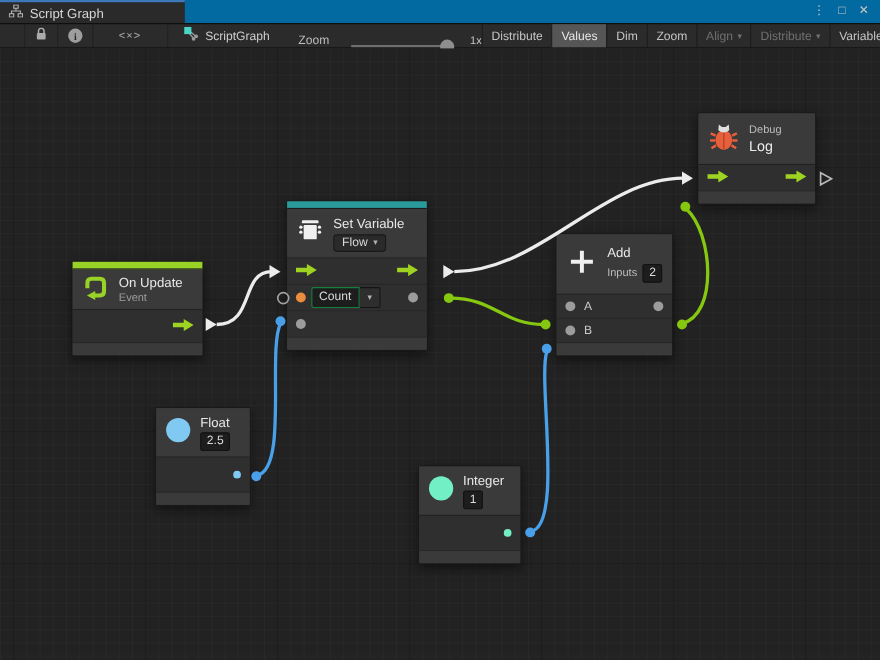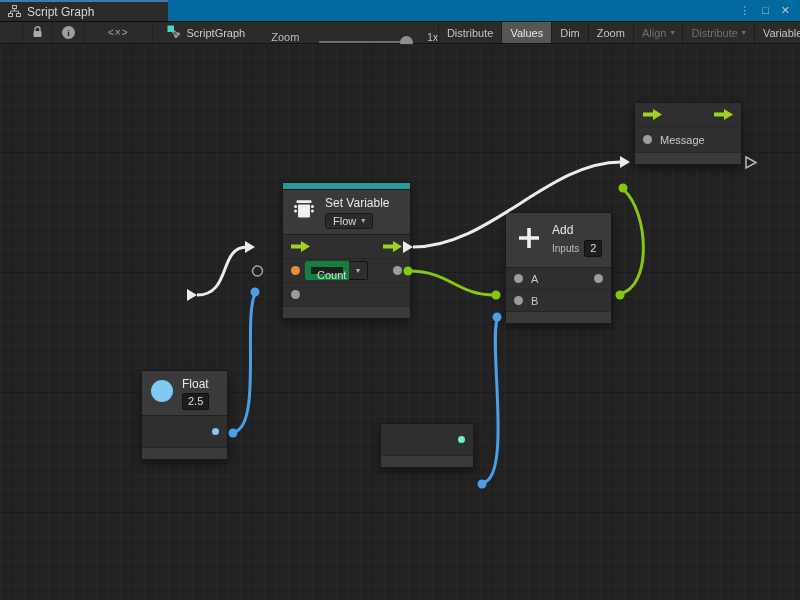--- a/index.html
+++ b/index.html
@@ -51,21 +51,21 @@
   .nbig { font-size:13px; color:#eaeaea; margin-top:1px; }
   .nrow { display:flex; align-items:center; padding:0 8px; background:#2f2f30; border-bottom:1px solid #272727; }
   .nfooter { height:11px; background:#3a3a3a; }
   .dot { width:9px; height:9px; border-radius:50%; flex:0 0 auto; }
   .dot.small { width:7px; height:7px; }
   .plabel { font-size:11px; color:#c9c9c9; margin-left:8px; }
   .valbox { background:#1d1d1d; border:1px solid #111; border-radius:2px; color:#dcdcdc; font-size:11px; height:17px; line-height:15px; padding:0 5px; display:inline-block; }
   .dd { display:inline-flex; align-items:center; gap:5px; background:#2a2a2a; border:1px solid #191919; border-radius:3px; padding:1px 7px; font-size:11px; color:#d8d8d8; margin-top:3px; }
   .dd .tb-caret { color:#b0b0b0; }
   .combo { display:flex; align-items:center; margin-left:5px; }
-  .combo-text { background:#1d1d1d; border:6px solid #15803d; border-radius:2px 0 0 2px; height:19px; line-height:17px; width:44px; padding:0 6px; font-size:11px; color:#dadada; }
+  .combo-text { background:#1d1d1d; border:1px solid #15803d; border-radius:2px 0 0 2px; height:19px; line-height:17px; width:44px; padding:0 6px; font-size:11px; color:#dadada; }
   .combo-btn { width:19px; height:19px; background:#2e2e2e; border:1px solid #121212; border-left:none; border-radius:0 2px 2px 0; display:flex; align-items:center; justify-content:center; color:#b5b5b5; font-size:8px; }
   .spacer { flex:1; }
 
   
   .overlay { position:absolute; inset:0; z-index:2; pointer-events:none; }
 </style>
 </head>
 <body>
 
 <div class="window">
@@ -147,22 +147,46 @@
           <span>Variable</span>
         </div>
       <div class="tb-tbtn">
           <span>Full Screen</span>
         </div>
     </div>
   </div>
 
   <div class="canvas">
 
-
-    <div class="node" style="left:282px; top:138px; width:129px;">
+    <div class="node" style="left:65px; top:193px; width:120px;">
+      <div class="colorbar" style="background: rgb(152, 210, 38);"></div>
+      <div class="nheader" style="height:37px;">
+        <span>
+          <svg width="26" height="26" viewBox="0 0 24 24">
+            <path d="M5,13 V8.5 Q5,5 8.5,5 H15.5 Q19,5 19,8.5 V15.5 Q19,19 15.5,19 H10.8" fill="none" stroke="#98d226" stroke-width="3.4"></path>
+            <path d="M11.6,15.2 V22.8 L4.6,19 Z" fill="#98d226"></path>
+          </svg>
+        </span>
+        <div>
+          <div class="ntitle">On Update</div>
+          <div class="nsub">Event</div>
+        </div>
+      </div>
+      <div class="nrow" style="height:30px;">
+        <span class="spacer"></span>
+        <span>
+          <svg width="19" height="11" viewBox="0 0 19 11">
+              <path d="M0,3.5 H10 V0 L19,5.5 L10,11 V7.5 H0 Z" fill="#9fd321"></path>
+            </svg>
+        </span>
+      </div>
+      <div class="nfooter"></div>
+    </div>
+
+    <div class="node" style="left:260px; top:138px; width:129px;">
       <div class="colorbar" style="background: rgb(43, 154, 154);"></div>
       <div class="nheader" style="height:45px;">
         <span>
           <svg width="26" height="26" viewBox="0 0 24 24" fill="#f0f0f0">
             <rect x="5" y="3" width="14" height="2.6" rx="1"></rect>
             <rect x="6.5" y="7" width="11" height="12" rx="1"></rect>
             <circle cx="4.2" cy="8.8" r="1.4"></circle>
               <circle cx="4.2" cy="13" r="1.4"></circle>
             <circle cx="19.8" cy="8.8" r="1.4"></circle>
               <circle cx="19.8" cy="13" r="1.4"></circle>
@@ -226,36 +250,53 @@
         <span class="dot" style="background: rgb(156, 156, 156);"></span>
       </div>
       <div class="nrow" style="height:22px;">
         <span class="dot" style="background: rgb(156, 156, 156);"></span>
         <span class="plabel">B</span>
       </div>
       <div class="nfooter"></div>
     </div>
 
     <div class="node" style="left:634px; top:58px; width:108px;">
+      <div class="nheader" style="height:47px;">
+        <span>
+          <svg width="30" height="30" viewBox="0 0 24 24">
+            <g stroke-width="1.8" fill="none" stroke="#e85f3c">
+              <path d="M6,11.5 L2.5,9.8"></path>
+                <path d="M5.8,15 L2,15"></path>
+                <path d="M6.4,18.5 L3,20.6"></path>
+              <path d="M18,11.5 L21.5,9.8"></path>
+                <path d="M18.2,15 L22,15"></path>
+                <path d="M17.6,18.5 L21,20.6"></path>
+            </g>
+            <ellipse cx="12" cy="14.6" rx="6.1" ry="7.2" fill="#e85f3c"></ellipse>
+            <path d="M12,8 V21.5" stroke="rgba(0,0,0,0.25)" stroke-width="1"></path>
+            <path d="M8,7.6 L8.4,3.4 L10.6,5.2 H13.4 L15.6,3.4 L16,7.6 Q14,9.2 12,9.2 Q10,9.2 8,7.6 Z" fill="#dedede"></path>
+          </svg>
+        </span>
+        <div>
+          <div class="nsmall">Debug</div>
+          <div class="nbig">Log</div>
+        </div>
+      </div>
       <div class="nrow" style="height:24px;">
         <span>
           <svg width="19" height="11" viewBox="0 0 19 11">
               <path d="M0,3.5 H10 V0 L19,5.5 L10,11 V7.5 H0 Z" fill="#9fd321"></path>
             </svg>
         </span>
         <span class="spacer"></span>
         <span>
           <svg width="19" height="11" viewBox="0 0 19 11">
               <path d="M0,3.5 H10 V0 L19,5.5 L10,11 V7.5 H0 Z" fill="#9fd321"></path>
             </svg>
         </span>
-      </div>
-      <div class="nrow" style="height:26px;">
-        <span class="dot" style="background: rgb(156, 156, 156);"></span>
-        <span class="plabel">Message</span>
       </div>
       <div class="nfooter"></div>
     </div>
 
     <div class="node" style="left:141px; top:326px; width:87px;">
       <div class="nheader" style="height:45px;">
         <span>
           <svg width="24" height="24" viewBox="0 0 24 24">
               <circle cx="12" cy="12" r="11" fill="#7fc9f2"></circle>
             </svg>
@@ -266,20 +307,31 @@
         </div>
       </div>
       <div class="nrow" style="height:32px;">
         <span class="spacer"></span>
         <span class="dot small" style="background: rgb(127, 201, 242);"></span>
       </div>
       <div class="nfooter"></div>
     </div>
 
     <div class="node" style="left:380px; top:379px; width:94px;">
+      <div class="nheader" style="height:45px;">
+        <span>
+          <svg width="24" height="24" viewBox="0 0 24 24">
+              <circle cx="12" cy="12" r="11" fill="#72efc5"></circle>
+            </svg>
+        </span>
+        <div>
+          <div class="ntitle">Integer</div>
+          <span class="valbox" style="margin-top:2px;">1</span>
+        </div>
+      </div>
       <div class="nrow" style="height:32px;">
         <span class="spacer"></span>
         <span class="dot small" style="background: rgb(114, 239, 197);"></span>
       </div>
       <div class="nfooter"></div>
     </div>
 
     <svg class="overlay" width="800" height="556" viewBox="0 0 800 556">
 
       <path d="M197,251 C232,251 218,203 247,203" fill="none" stroke-width="3" stroke="#ececec"></path>

